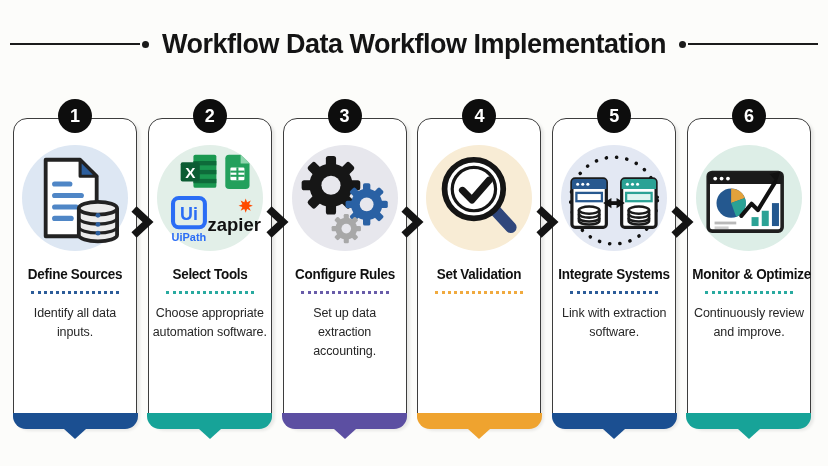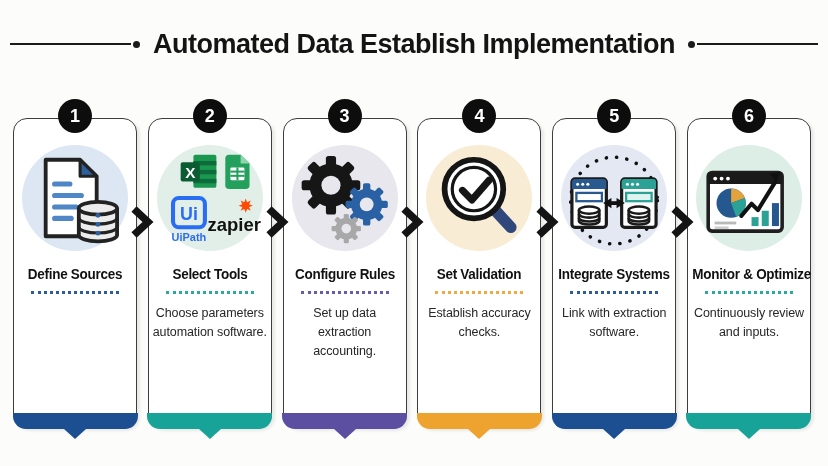--- a/index.html
+++ b/index.html
@@ -72,21 +72,21 @@
   .fa1{left:117px;} .fa2{left:252px;} .fa3{left:387px;} .fa4{left:522px;} .fa5{left:657px;}
 </style>
 </head>
 <body>
 
 <div class="page">
 
   <div class="header">
     <div class="rule"></div>
     <div class="hdot l"></div>
-    <h1 class="page-title">Automated Data Establish Implementation</h1>
+    <h1 class="page-title">Workflow Data Workflow Implementation</h1>
     <div class="hdot r"></div>
     <div class="rule"></div>
   </div>
 
   <div class="cards">
 
     <div class="card c1">
       <div class="badge">1</div>
       <div class="icon-circle">
         <svg viewBox="0 0 80 80">
@@ -106,20 +106,21 @@
           </g>
           <g fill="#2d5f9e">
             <circle cx="58" cy="53.6" r="1.9"></circle>
               <circle cx="58" cy="60.7" r="1.9"></circle>
               <circle cx="58" cy="67.6" r="1.9"></circle>
           </g>
         </svg>
       </div>
       <div class="step-title">Define Sources</div>
       <div class="divider"></div>
+      <p class="desc">Identify all data inputs.</p>
       <div class="bar"></div>
     </div>
 
     <div class="card c2">
       <div class="badge">2</div>
       <div class="icon-circle">
         <svg viewBox="0 0 80 80">
           <g>
             <rect x="27" y="6" width="18" height="26" rx="1.5" fill="#1a9850"></rect>
             <rect x="27" y="11" width="18" height="3.4" fill="#0e6b3a"></rect>
@@ -147,21 +148,21 @@
             <g transform="translate(68,46)" fill="#ff4a00">
               <path d="M0,-5.6 L1.5,-1.5 L5.6,0 L1.5,1.5 L0,5.6 L-1.5,1.5 L-5.6,0 L-1.5,-1.5 Z"></path>
               <path d="M0,-5.6 L1.5,-1.5 L5.6,0 L1.5,1.5 L0,5.6 L-1.5,1.5 L-5.6,0 L-1.5,-1.5 Z" transform="rotate(45)"></path>
             </g>
             <text x="59" y="66" text-anchor="middle" font-size="14.5" font-weight="bold" fill="#111" font-family="Liberation Sans, sans-serif">zapier</text>
           </g>
         </svg>
       </div>
       <div class="step-title">Select Tools</div>
       <div class="divider"></div>
-      <p class="desc">Choose parameters automation software.</p>
+      <p class="desc">Choose appropriate automation software.</p>
       <div class="bar"></div>
     </div>
 
     <div class="card c3">
       <div class="badge">3</div>
       <div class="icon-circle">
         <svg viewBox="0 0 80 80">
           <g transform="translate(29,30)" fill="#161616">
             <rect x="-4" y="-23" width="8" height="46" rx="2"></rect>
             <rect x="-4" y="-23" width="8" height="46" rx="2" transform="rotate(45)"></rect>
@@ -199,21 +200,20 @@
       <div class="icon-circle">
         <svg viewBox="0 0 80 80">
           <line x1="53" y1="50" x2="65" y2="63" stroke="#30477c" stroke-width="9" stroke-linecap="round"></line>
           <circle cx="36" cy="33" r="23" fill="#fff" stroke="#151515" stroke-width="4.5"></circle>
           <circle cx="36" cy="33" r="17" fill="none" stroke="#151515" stroke-width="2.5"></circle>
           <path d="M27 34 l7.5 7.5 L48 26" fill="none" stroke="#151515" stroke-width="5.5" stroke-linecap="round" stroke-linejoin="round"></path>
         </svg>
       </div>
       <div class="step-title">Set Validation</div>
       <div class="divider"></div>
-      <p class="desc">Establish accuracy checks.</p>
       <div class="bar"></div>
     </div>
 
     <div class="card c5">
       <div class="badge">5</div>
       <div class="icon-circle">
         <svg viewBox="0 0 80 80">
           <circle cx="40" cy="42" r="34" fill="none" stroke="#111" stroke-width="2.8" stroke-dasharray="0.1 8" stroke-linecap="round"></circle>
           <g>
             <rect x="7" y="25" width="27" height="38" rx="2.5" fill="#fff" stroke="#1a1a1a" stroke-width="2.5"></rect>
@@ -278,21 +278,21 @@
           <g>
             <path d="M34 54 L42 44.5 L47 49.5 L60.5 27.5" fill="none" stroke="#111" stroke-width="3.2" stroke-linecap="round" stroke-linejoin="round"></path>
             <path d="M64.5 19.5 l-8.3 1.6 5.5 6.6 z" fill="#111"></path>
           </g>
           <rect x="13" y="58.5" width="17" height="2.2" fill="#b9b9b9"></rect>
           <rect x="13" y="62.3" width="11" height="2" fill="#cfcfcf"></rect>
         </svg>
       </div>
       <div class="step-title">Monitor &amp; Optimize</div>
       <div class="divider"></div>
-      <p class="desc">Continuously review and inputs.</p>
+      <p class="desc">Continuously review and improve.</p>
       <div class="bar"></div>
     </div>
 
     <svg class="flow-arrow fa1" viewBox="0 0 24 34">
       <polyline points="4,4 18,17 4,30" fill="none" stroke="#141414" stroke-width="7.5" stroke-linejoin="miter"></polyline>
       </svg>
     <svg class="flow-arrow fa2" viewBox="0 0 24 34">
       <polyline points="4,4 18,17 4,30" fill="none" stroke="#141414" stroke-width="7.5" stroke-linejoin="miter"></polyline>
       </svg>
     <svg class="flow-arrow fa3" viewBox="0 0 24 34">

